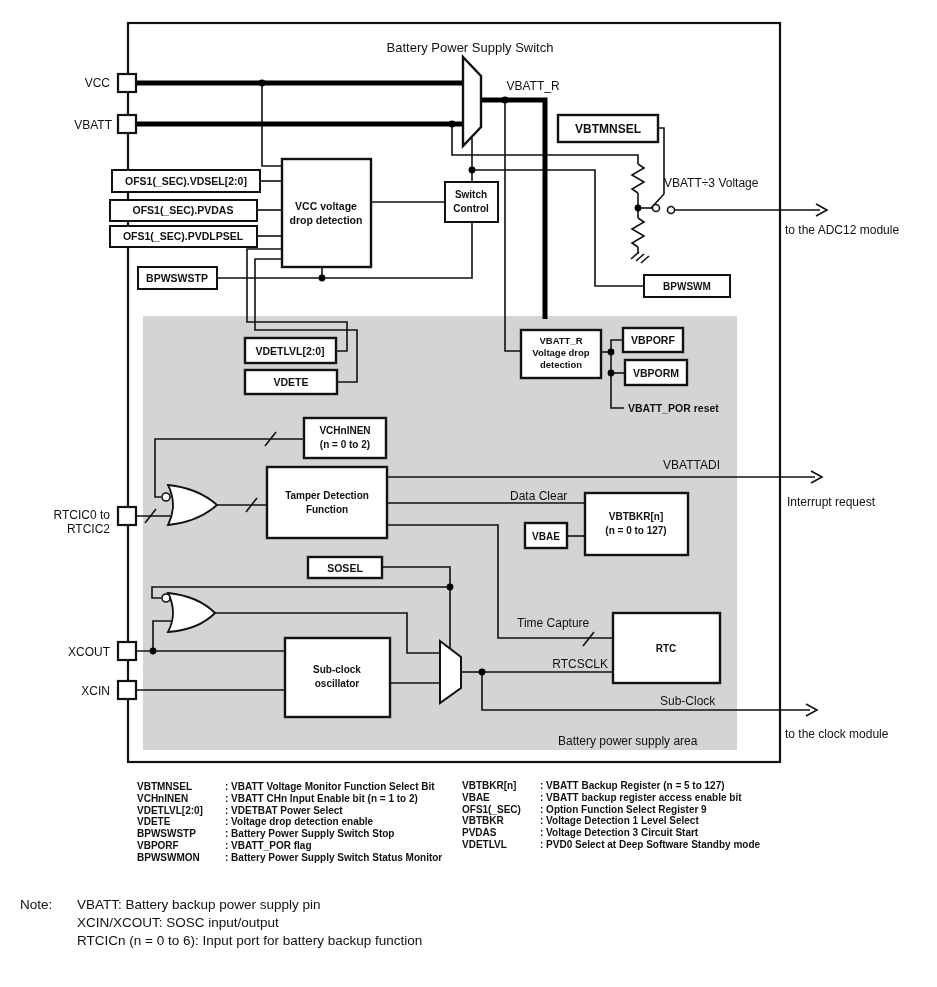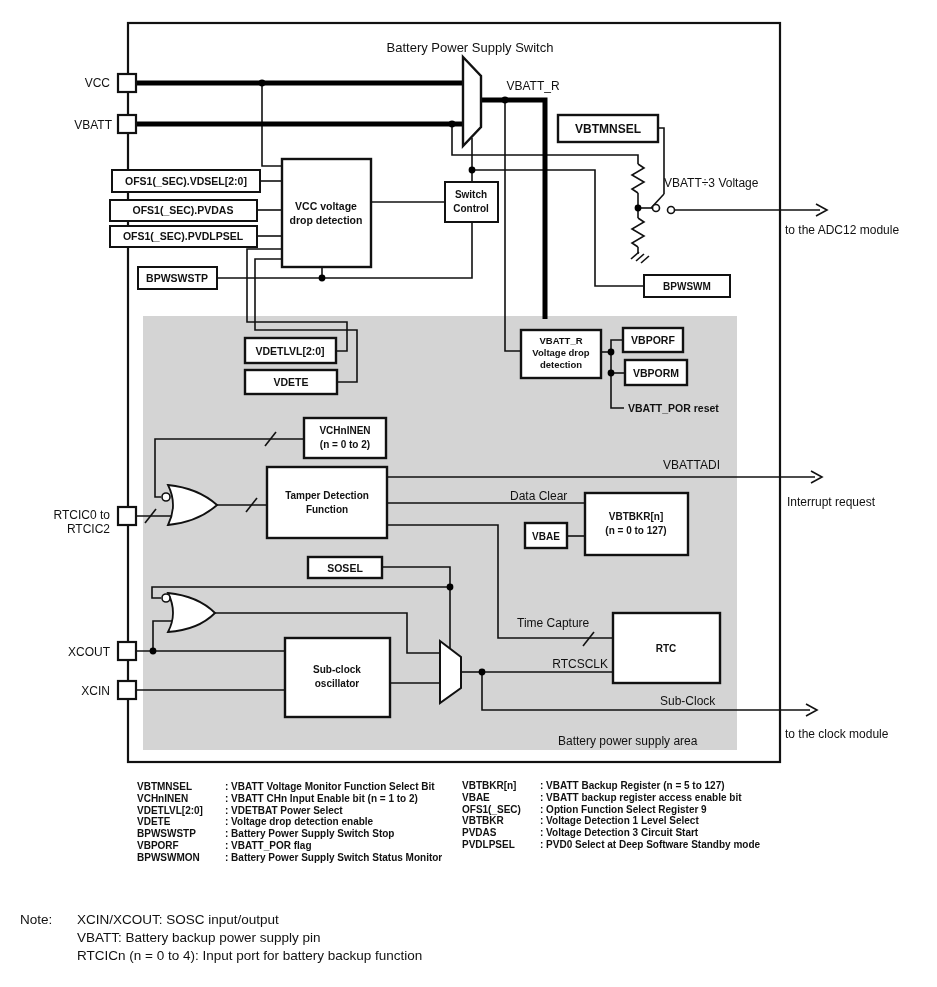--- a/index.html
+++ b/index.html
@@ -22,21 +22,21 @@
   .bx24{fill:#fff;stroke:#111;stroke-width:2.4;}
   .shape{fill:#fff;stroke:#111;stroke-width:1.8;}
   .dot{fill:#000;stroke:none;}
   
   .legend{position:absolute;font-size:10px;font-weight:bold;line-height:11.8px;white-space:nowrap;}
   .legend-left{left:137px;top:781px;}
   .legend-right{left:462px;top:780px;}
   .lrow{display:flex;}
   .legend-left .term{display:inline-block;width:88px;}
   .legend-right .term{display:inline-block;width:78px;}
-  .note{position:absolute;left:20px;top:896px;display:flex;font-size:13.5px;line-height:18px;white-space:nowrap;margin-top:15px;}
+  .note{position:absolute;left:20px;top:896px;display:flex;font-size:13.5px;line-height:18px;white-space:nowrap;}
   .note-label{display:inline-block;width:57px;}
 </style>
 </head>
 <body>
 
 <svg width="937" height="987" viewBox="0 0 937 987" xmlns="http://www.w3.org/2000/svg">
 
   <rect x="128" y="23" width="652" height="739" fill="#fff" stroke="#111" stroke-width="2.2"></rect>
   <rect x="143" y="316" width="594" height="434" fill="#d4d4d4" stroke="none"></rect>
 
@@ -276,25 +276,25 @@
     </div>
   <div class="lrow">
       <span class="term">VBTBKR</span>
       <span class="desc">: Voltage Detection 1 Level Select</span>
     </div>
   <div class="lrow">
       <span class="term">PVDAS</span>
       <span class="desc">: Voltage Detection 3 Circuit Start</span>
     </div>
   <div class="lrow">
-      <span class="term">PVDLPSEL</span>
+      <span class="term">VDETLVL</span>
       <span class="desc">: PVD0 Select at Deep Software Standby mode</span>
     </div>
 </div>
 
 <div class="note">
   <span class="note-label">Note:</span>
   <div>
+    <div>VBATT: Battery backup power supply pin</div>
     <div>XCIN/XCOUT: SOSC input/output</div>
-    <div>VBATT: Battery backup power supply pin</div>
-    <div>RTCICn (n = 0 to 4): Input port for battery backup function</div>
+    <div>RTCICn (n = 0 to 6): Input port for battery backup function</div>
   </div>
 </div>
 
 </body></html>

